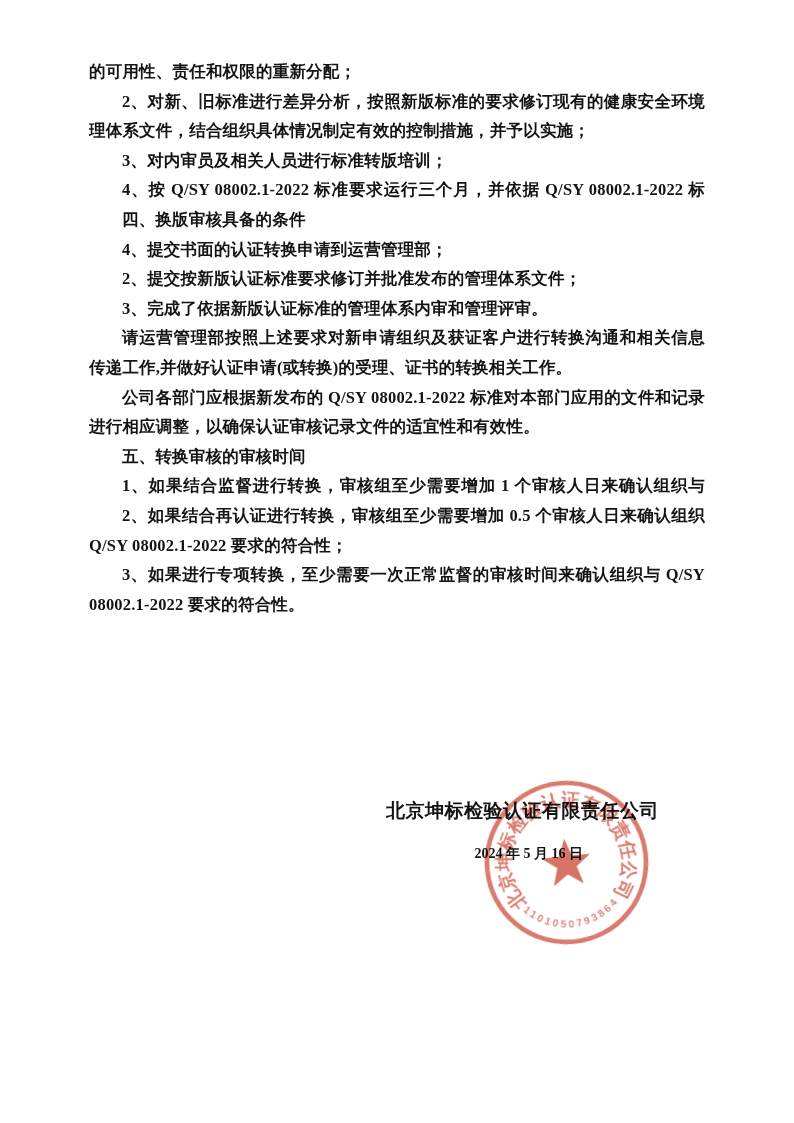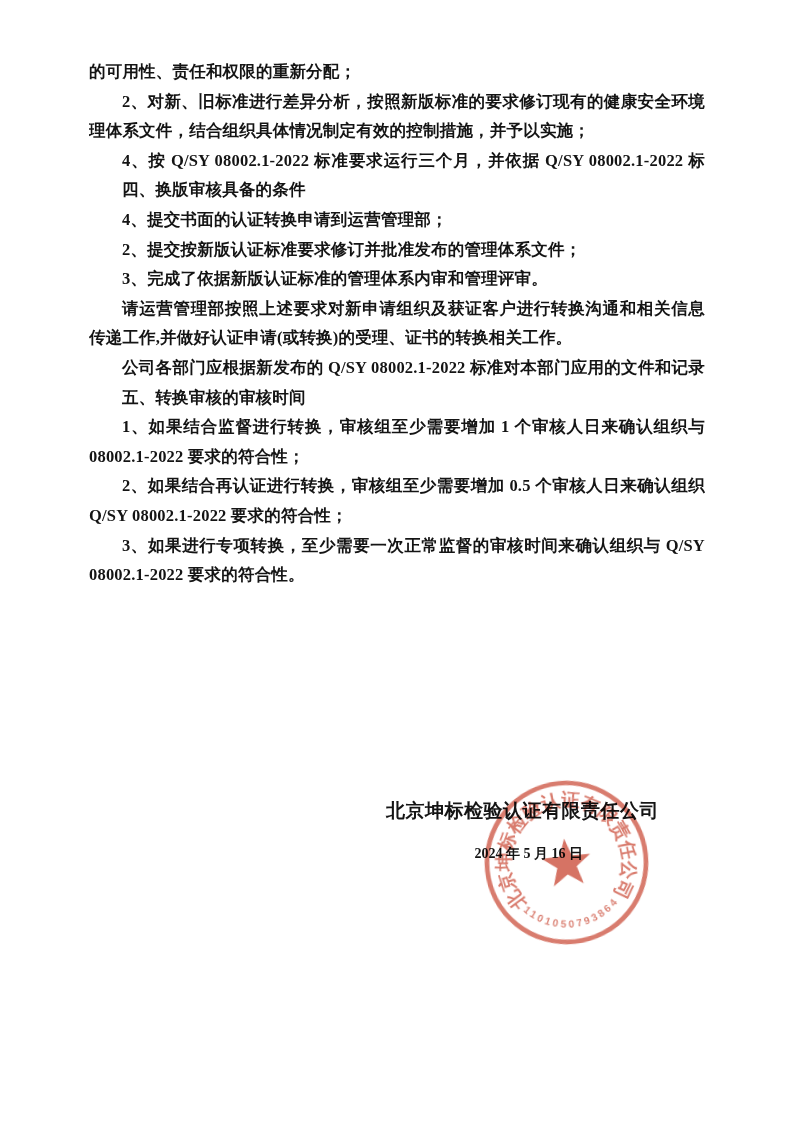--- a/index.html
+++ b/index.html
@@ -71,31 +71,32 @@
 </head>
 <body>
 
 <div class="page">
 
   <div class="doc-body">
 
   <div class="line">的可用性、责任和权限的重新分配；</div>
       <div class="line indent full">2、对新、旧标准进行差异分析，按照新版标准的要求修订现有的健康安全环境管</div>
       <div class="line">理体系文件，结合组织具体情况制定有效的控制措施，并予以实施；</div>
+      <div class="line indent">3、对内审员及相关人员进行标准转版培训；</div>
       <div class="line indent full">4、按 Q/SY 08002.1-2022 标准要求运行三个月，并依据 Q/SY 08002.1-2022 标</div>
       <div class="line indent">四、换版审核具备的条件</div>
       <div class="line indent">4、提交书面的认证转换申请到运营管理部；</div>
       <div class="line indent">2、提交按新版认证标准要求修订并批准发布的管理体系文件；</div>
       <div class="line indent">3、完成了依据新版认证标准的管理体系内审和管理评审。</div>
       <div class="line indent full">请运营管理部按照上述要求对新申请组织及获证客户进行转换沟通和相关信息的</div>
       <div class="line">传递工作,并做好认证申请(或转换)的受理、证书的转换相关工作。</div>
       <div class="line indent full">公司各部门应根据新发布的 Q/SY 08002.1-2022 标准对本部门应用的文件和记录</div>
+      <div class="line">进行相应调整，以确保认证审核记录文件的适宜性和有效性。</div>
       <div class="line indent">五、转换审核的审核时间</div>
       <div class="line indent full">1、如果结合监督进行转换，审核组至少需要增加 1 个审核人日来确认组织与 Q/SY</div>
-      <div class="line">08002.1-2022 要求的符合性；</div>
       <div class="line indent full">2、如果结合再认证进行转换，审核组至少需要增加 0.5 个审核人日来确认组织与</div>
       <div class="line">Q/SY 08002.1-2022 要求的符合性；</div>
       <div class="line indent full">3、如果进行专项转换，至少需要一次正常监督的审核时间来确认组织与 Q/SY</div>
       <div class="line">08002.1-2022 要求的符合性。</div>
     </div>
 
   <div class="sig-company">北京坤标检验认证有限责任公司</div>
 
   <div class="sig-date">2024 年 5 月 16 日</div>
 

